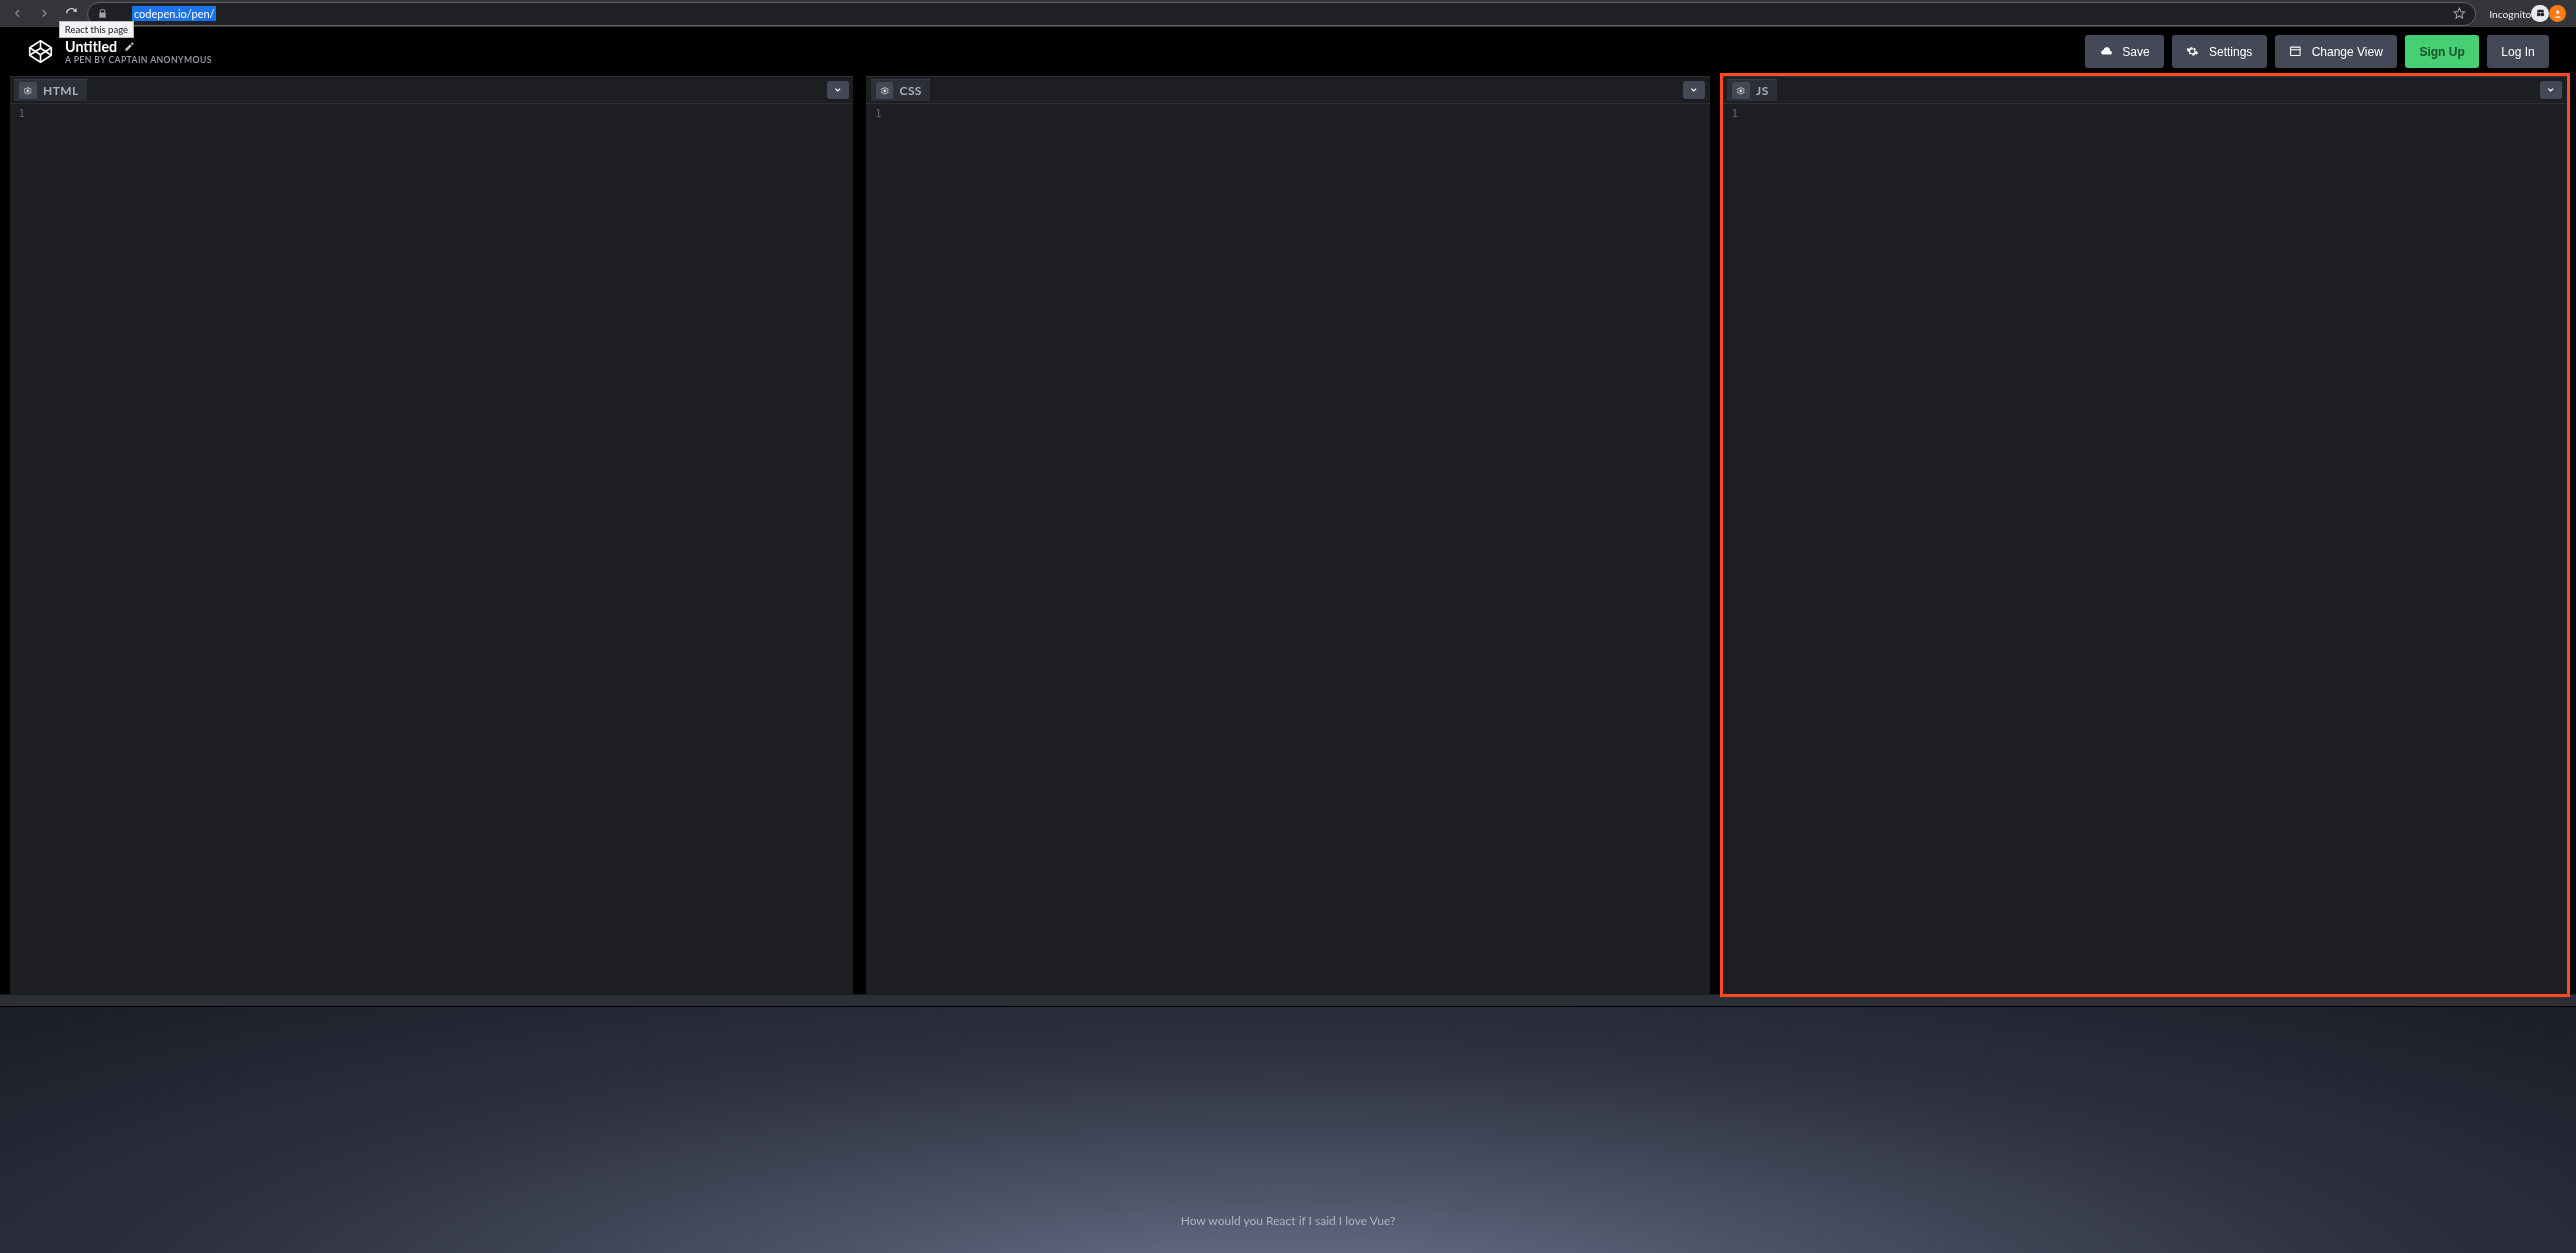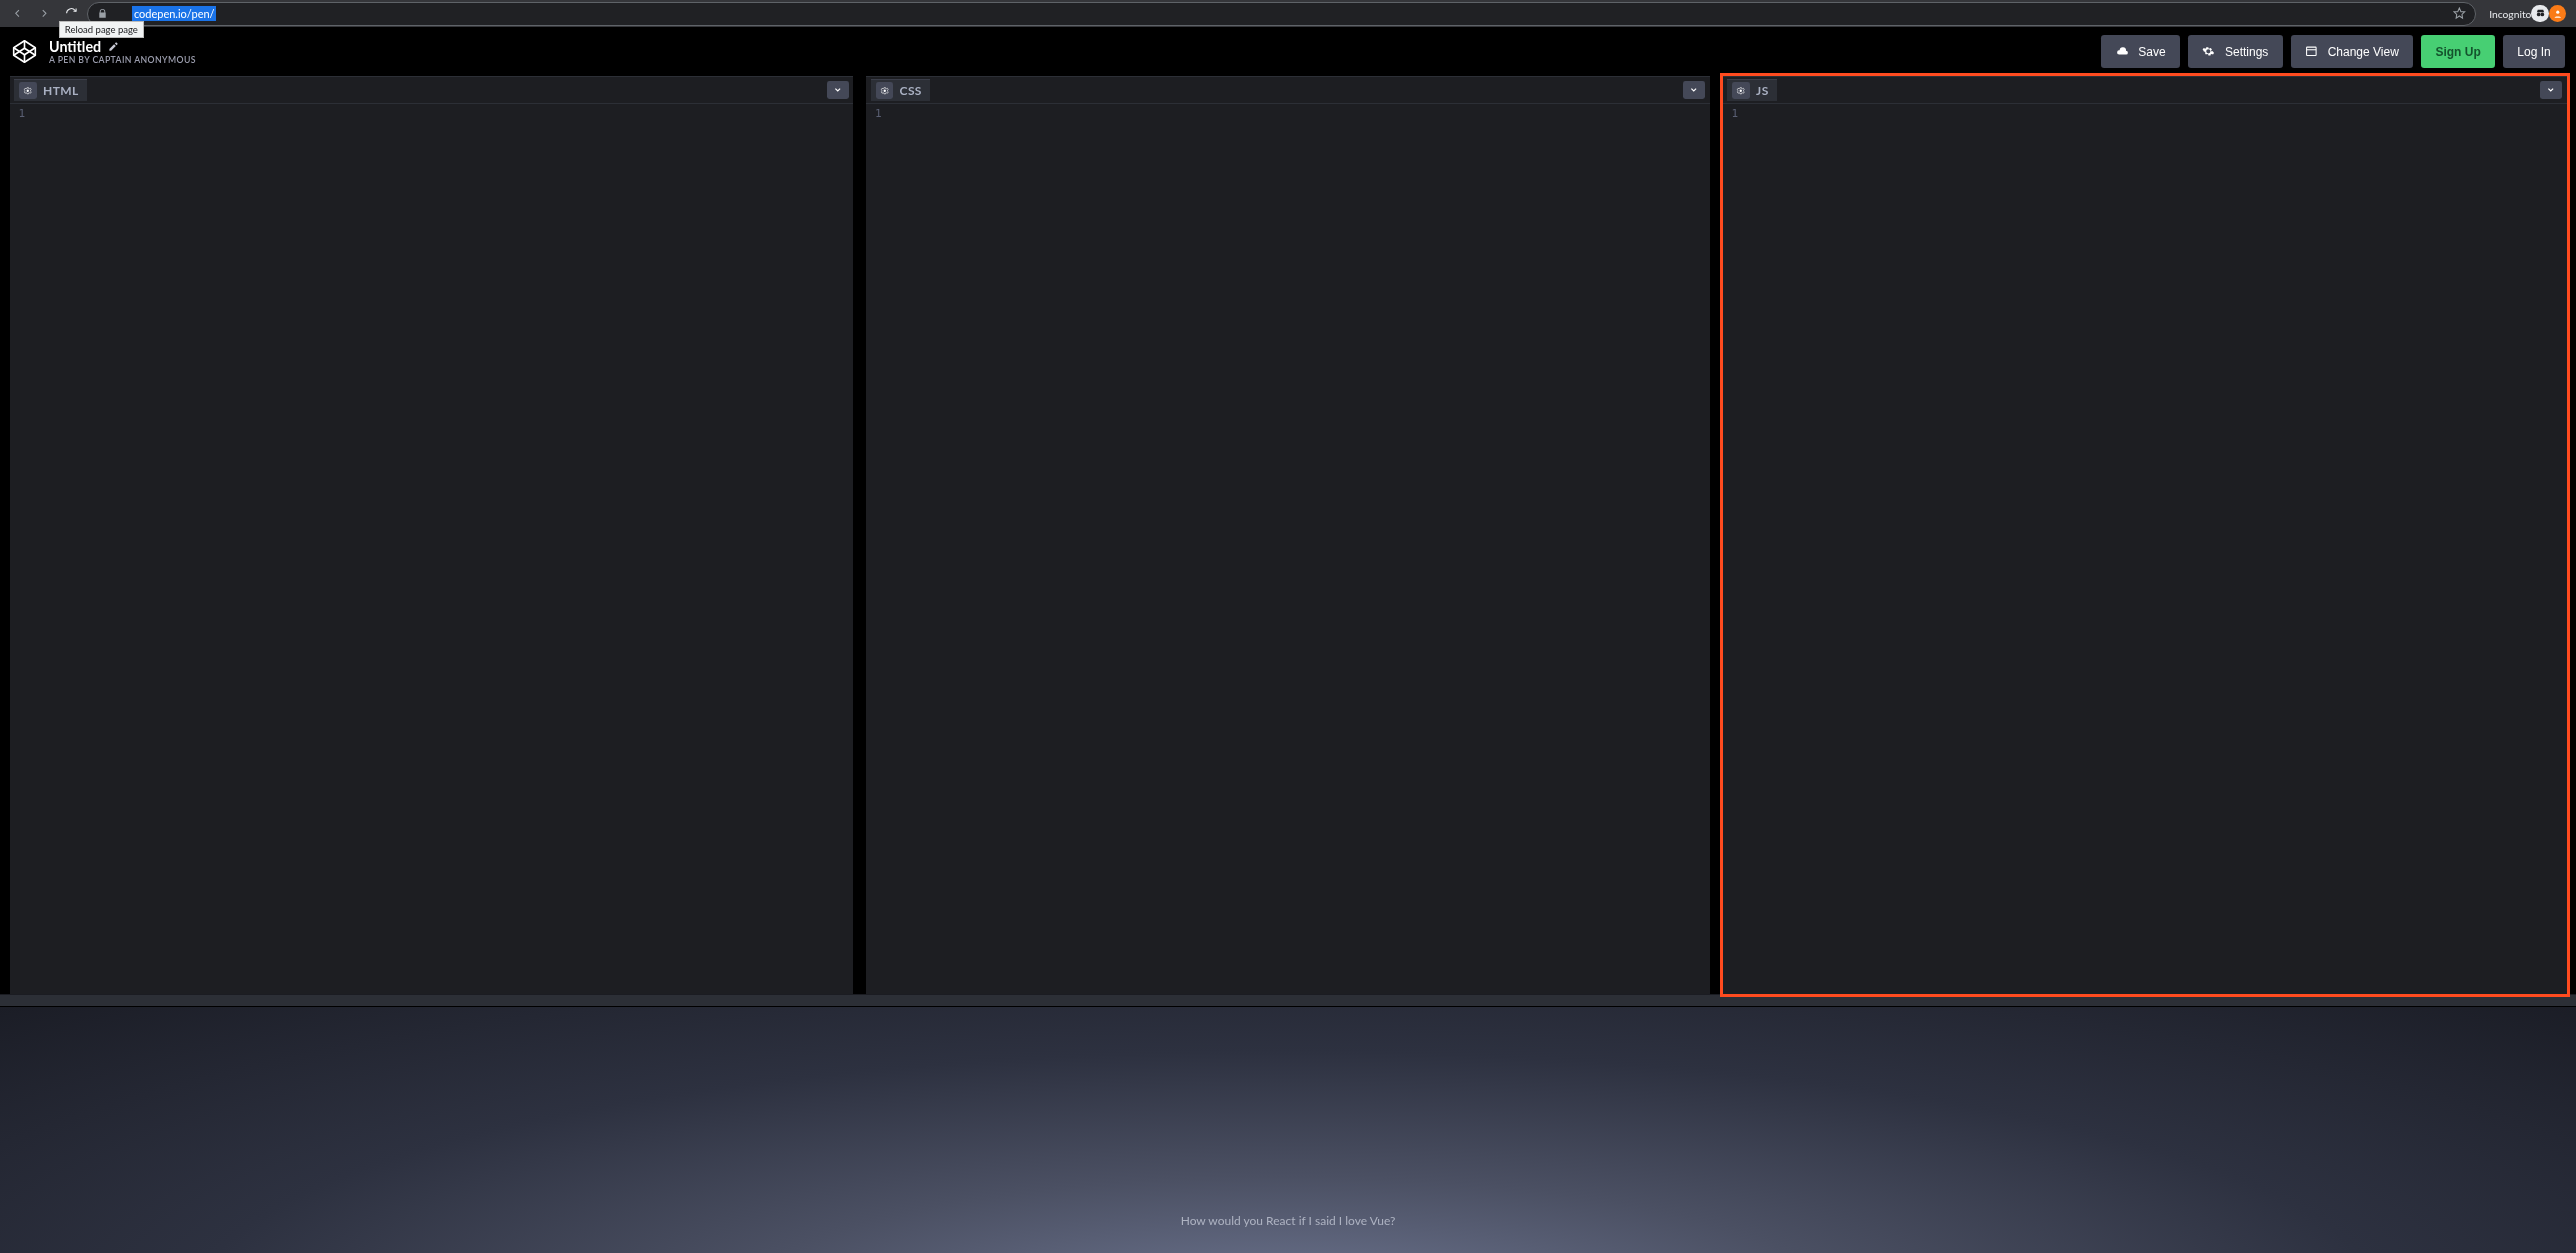--- a/index.html
+++ b/index.html
@@ -80,21 +80,21 @@
     z-index: 50;
     white-space: nowrap;
   }
 
   
   .cp-header {
     height: 49px;
     background: #000;
     display: flex;
     align-items: center;
-    padding: 0 11px;
+    padding: 0 27px;
     gap: 11px;
   }
   .cp-logo {
     width: 27px; height: 27px; cursor:pointer;
   }
   .cp-title-block { display:flex; flex-direction:column; line-height:1.1; margin-right:auto; }
   .cp-title-row { display:flex; align-items:center; gap:6.4px; }
   .cp-title { font-size:14.3px; font-weight:700; color:#fff; }
   .cp-edit-icon { width:11px; height:11px; color:#c7c9d3; cursor:pointer; }
   .cp-subtitle { font-size:8.7px; letter-spacing:0.4px; color:#9b9dad; font-weight:600; }
@@ -243,21 +243,21 @@
         </svg>
     </span>
     <span class="profile-badge">
       <svg viewBox="0 0 24 24">
           <circle cx="12" cy="8" r="4"></circle>
           <path d="M4 22c0-4 16-4 16 0"></path>
         </svg>
     </span>
   </div>
 
-  <div class="reload-tooltip">Reload page page</div>
+  <div class="reload-tooltip">React this page</div>
 </div>
 
 <div class="cp-header">
   <svg class="cp-logo" viewBox="0 0 100 100" fill="none" stroke="#fff" stroke-width="6" stroke-linejoin="round">
     <polygon points="50 10 90 36 90 64 50 90 10 64 10 36"></polygon>
     <polyline points="10 36 50 62 90 36"></polyline>
     <polyline points="10 64 50 38 90 64"></polyline>
     <line x1="50" y1="10" x2="50" y2="38"></line>
     <line x1="50" y1="62" x2="50" y2="90"></line>
   </svg>

